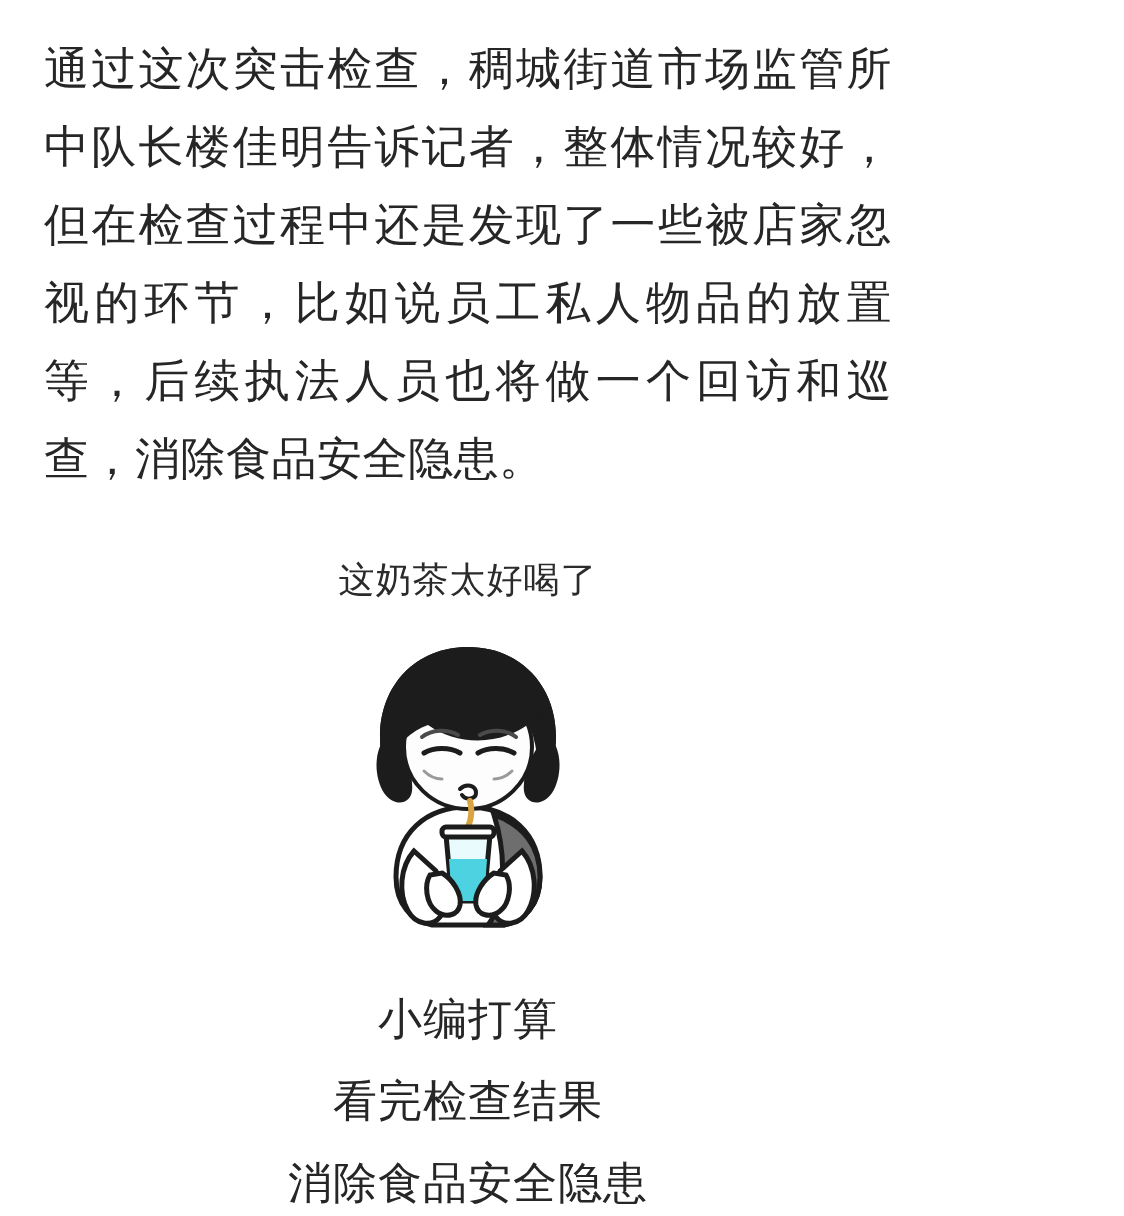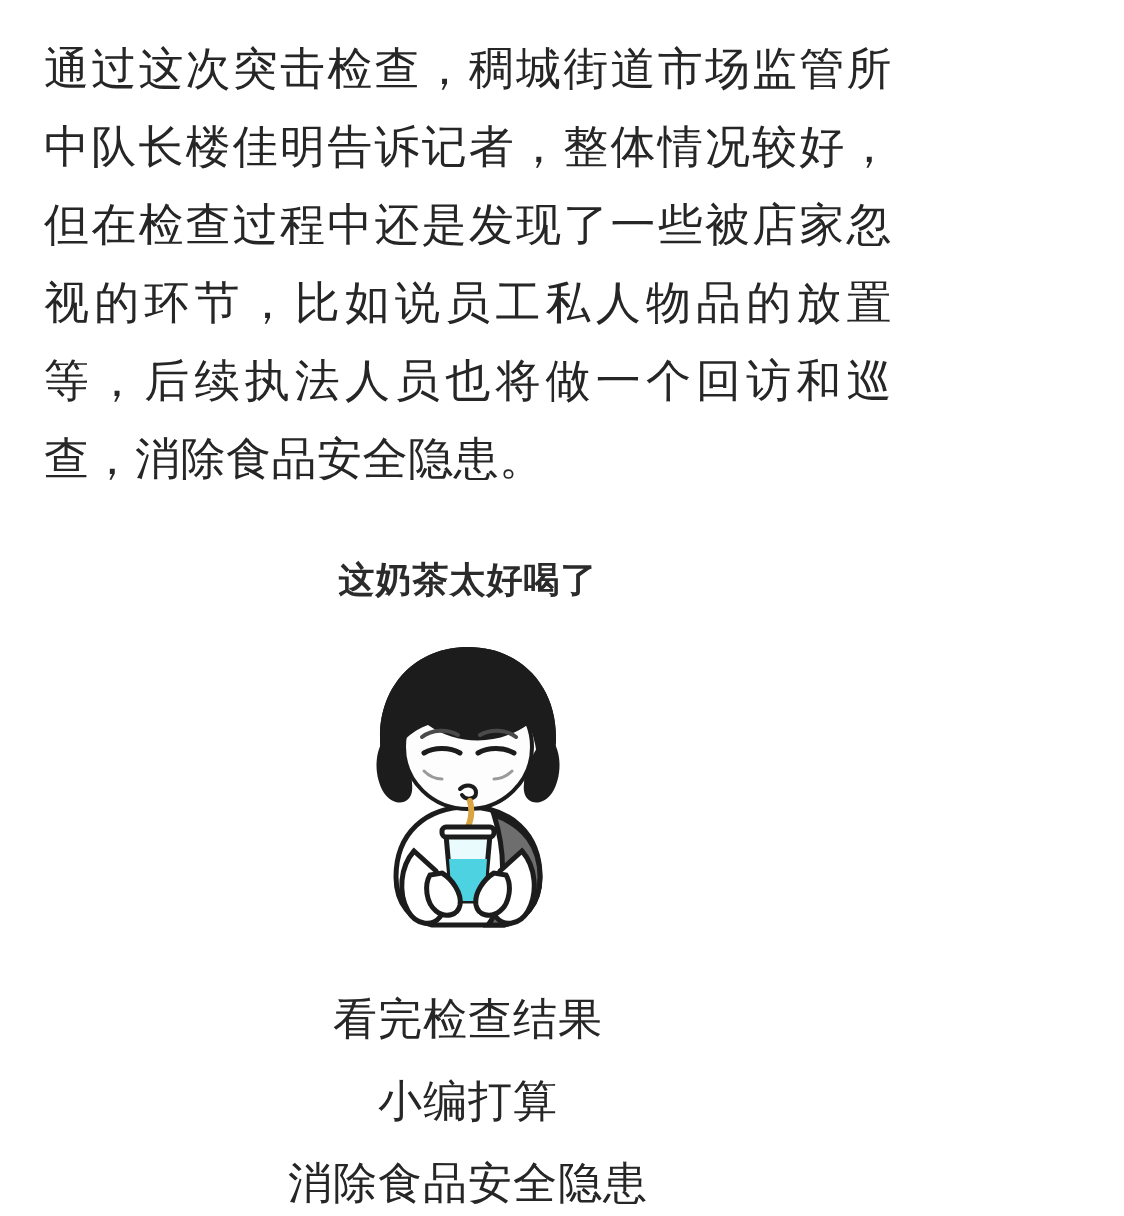--- a/index.html
+++ b/index.html
@@ -39,21 +39,21 @@
 
   
   .meme {
     margin-top: 58px;
     display: flex;
     flex-direction: column;
     align-items: center;
   }
   .meme-caption {
     font-size: 36px;
-    font-weight: bold;
+    font-weight: normal;
     color: #2b2b2b;
     letter-spacing: 1px;
     margin-bottom: 14px;
   }
   .meme-figure {
     width: 300px;
     height: 340px;
     position: relative;
   }
   .meme-figure svg {
@@ -126,18 +126,18 @@
         <path d="M131 240 L169 240 L166 282 L134 282 Z" fill="#4cd2e0"></path>
         <rect x="124" y="208" width="52" height="10" rx="4" fill="#ffffff" stroke="#1c1c1c" stroke-width="5"></rect>
 
         <path d="M112 256 C106 266 108 284 118 292 C128 300 140 296 142 286 C144 274 134 260 124 254 Z" fill="#ffffff" stroke="#1c1c1c" stroke-width="5"></path>
         <path d="M188 256 C194 266 192 284 182 292 C172 300 160 296 158 286 C156 274 166 260 176 254 Z" fill="#ffffff" stroke="#1c1c1c" stroke-width="5"></path>
       </svg>
     </div>
   </div>
 
   <div class="closing">
+    <div>小编打算</div>
     <div>看完检查结果</div>
-    <div>小编打算</div>
     <div>消除食品安全隐患</div>
   </div>
 
 </div>
 
 </body></html>

